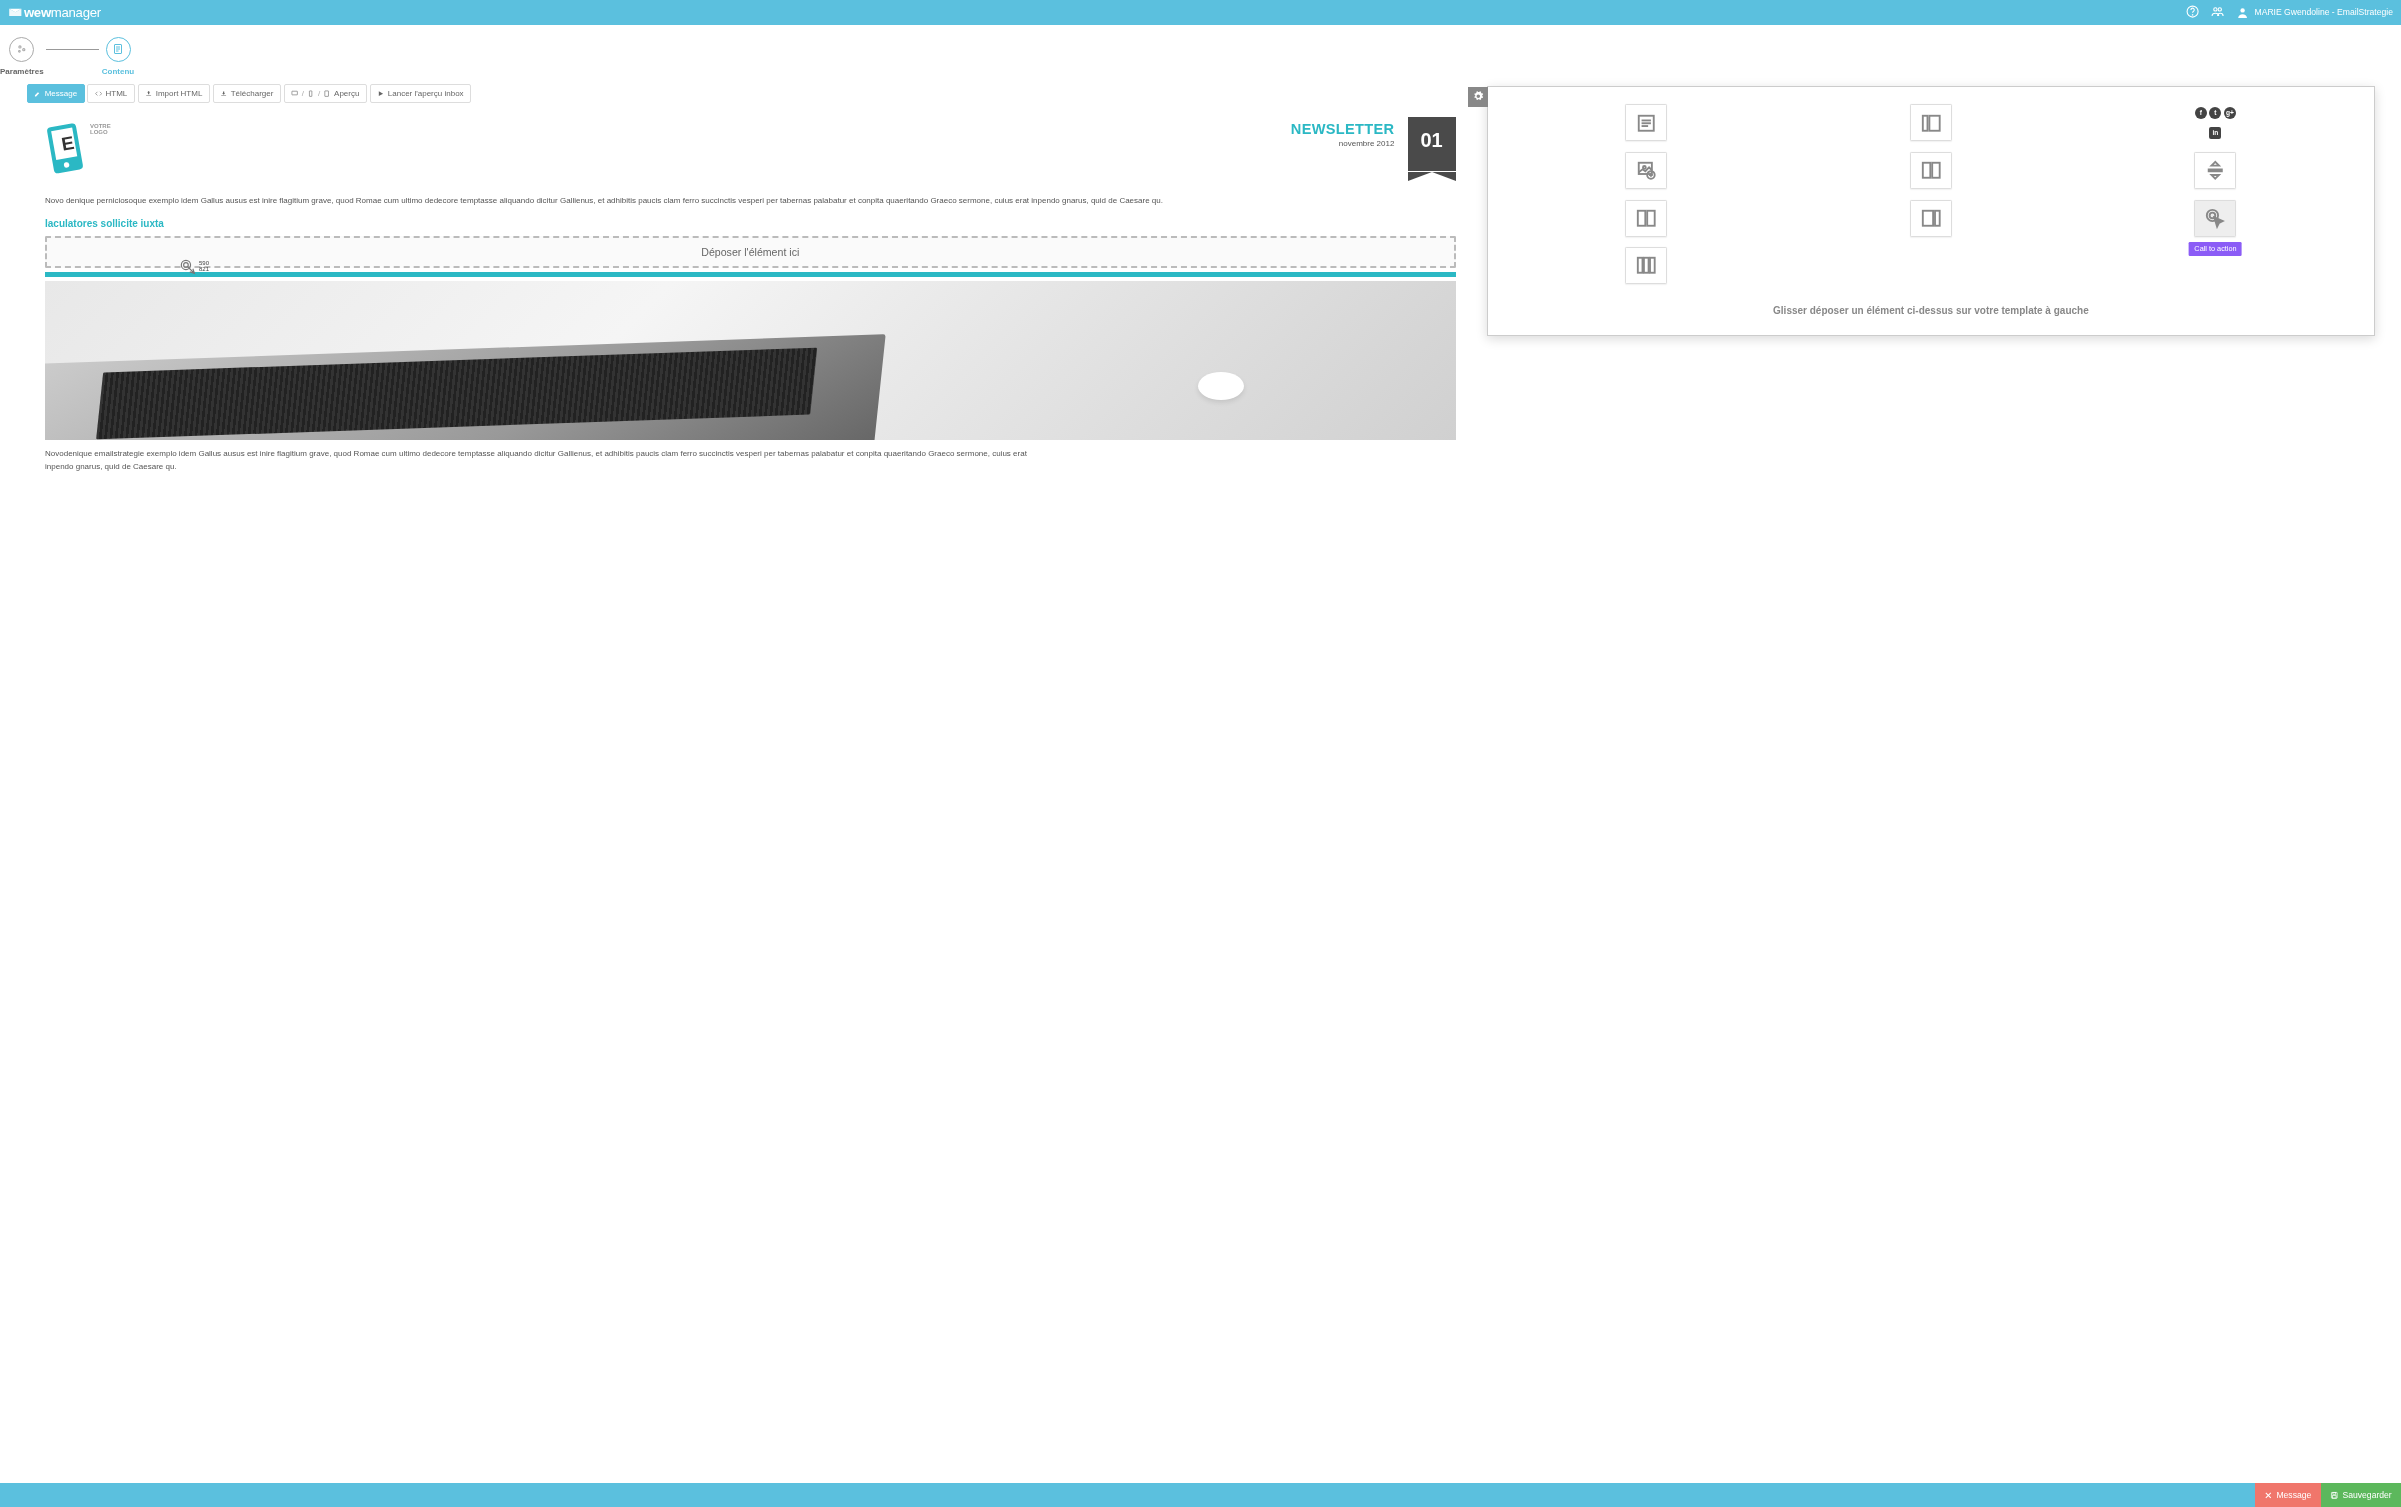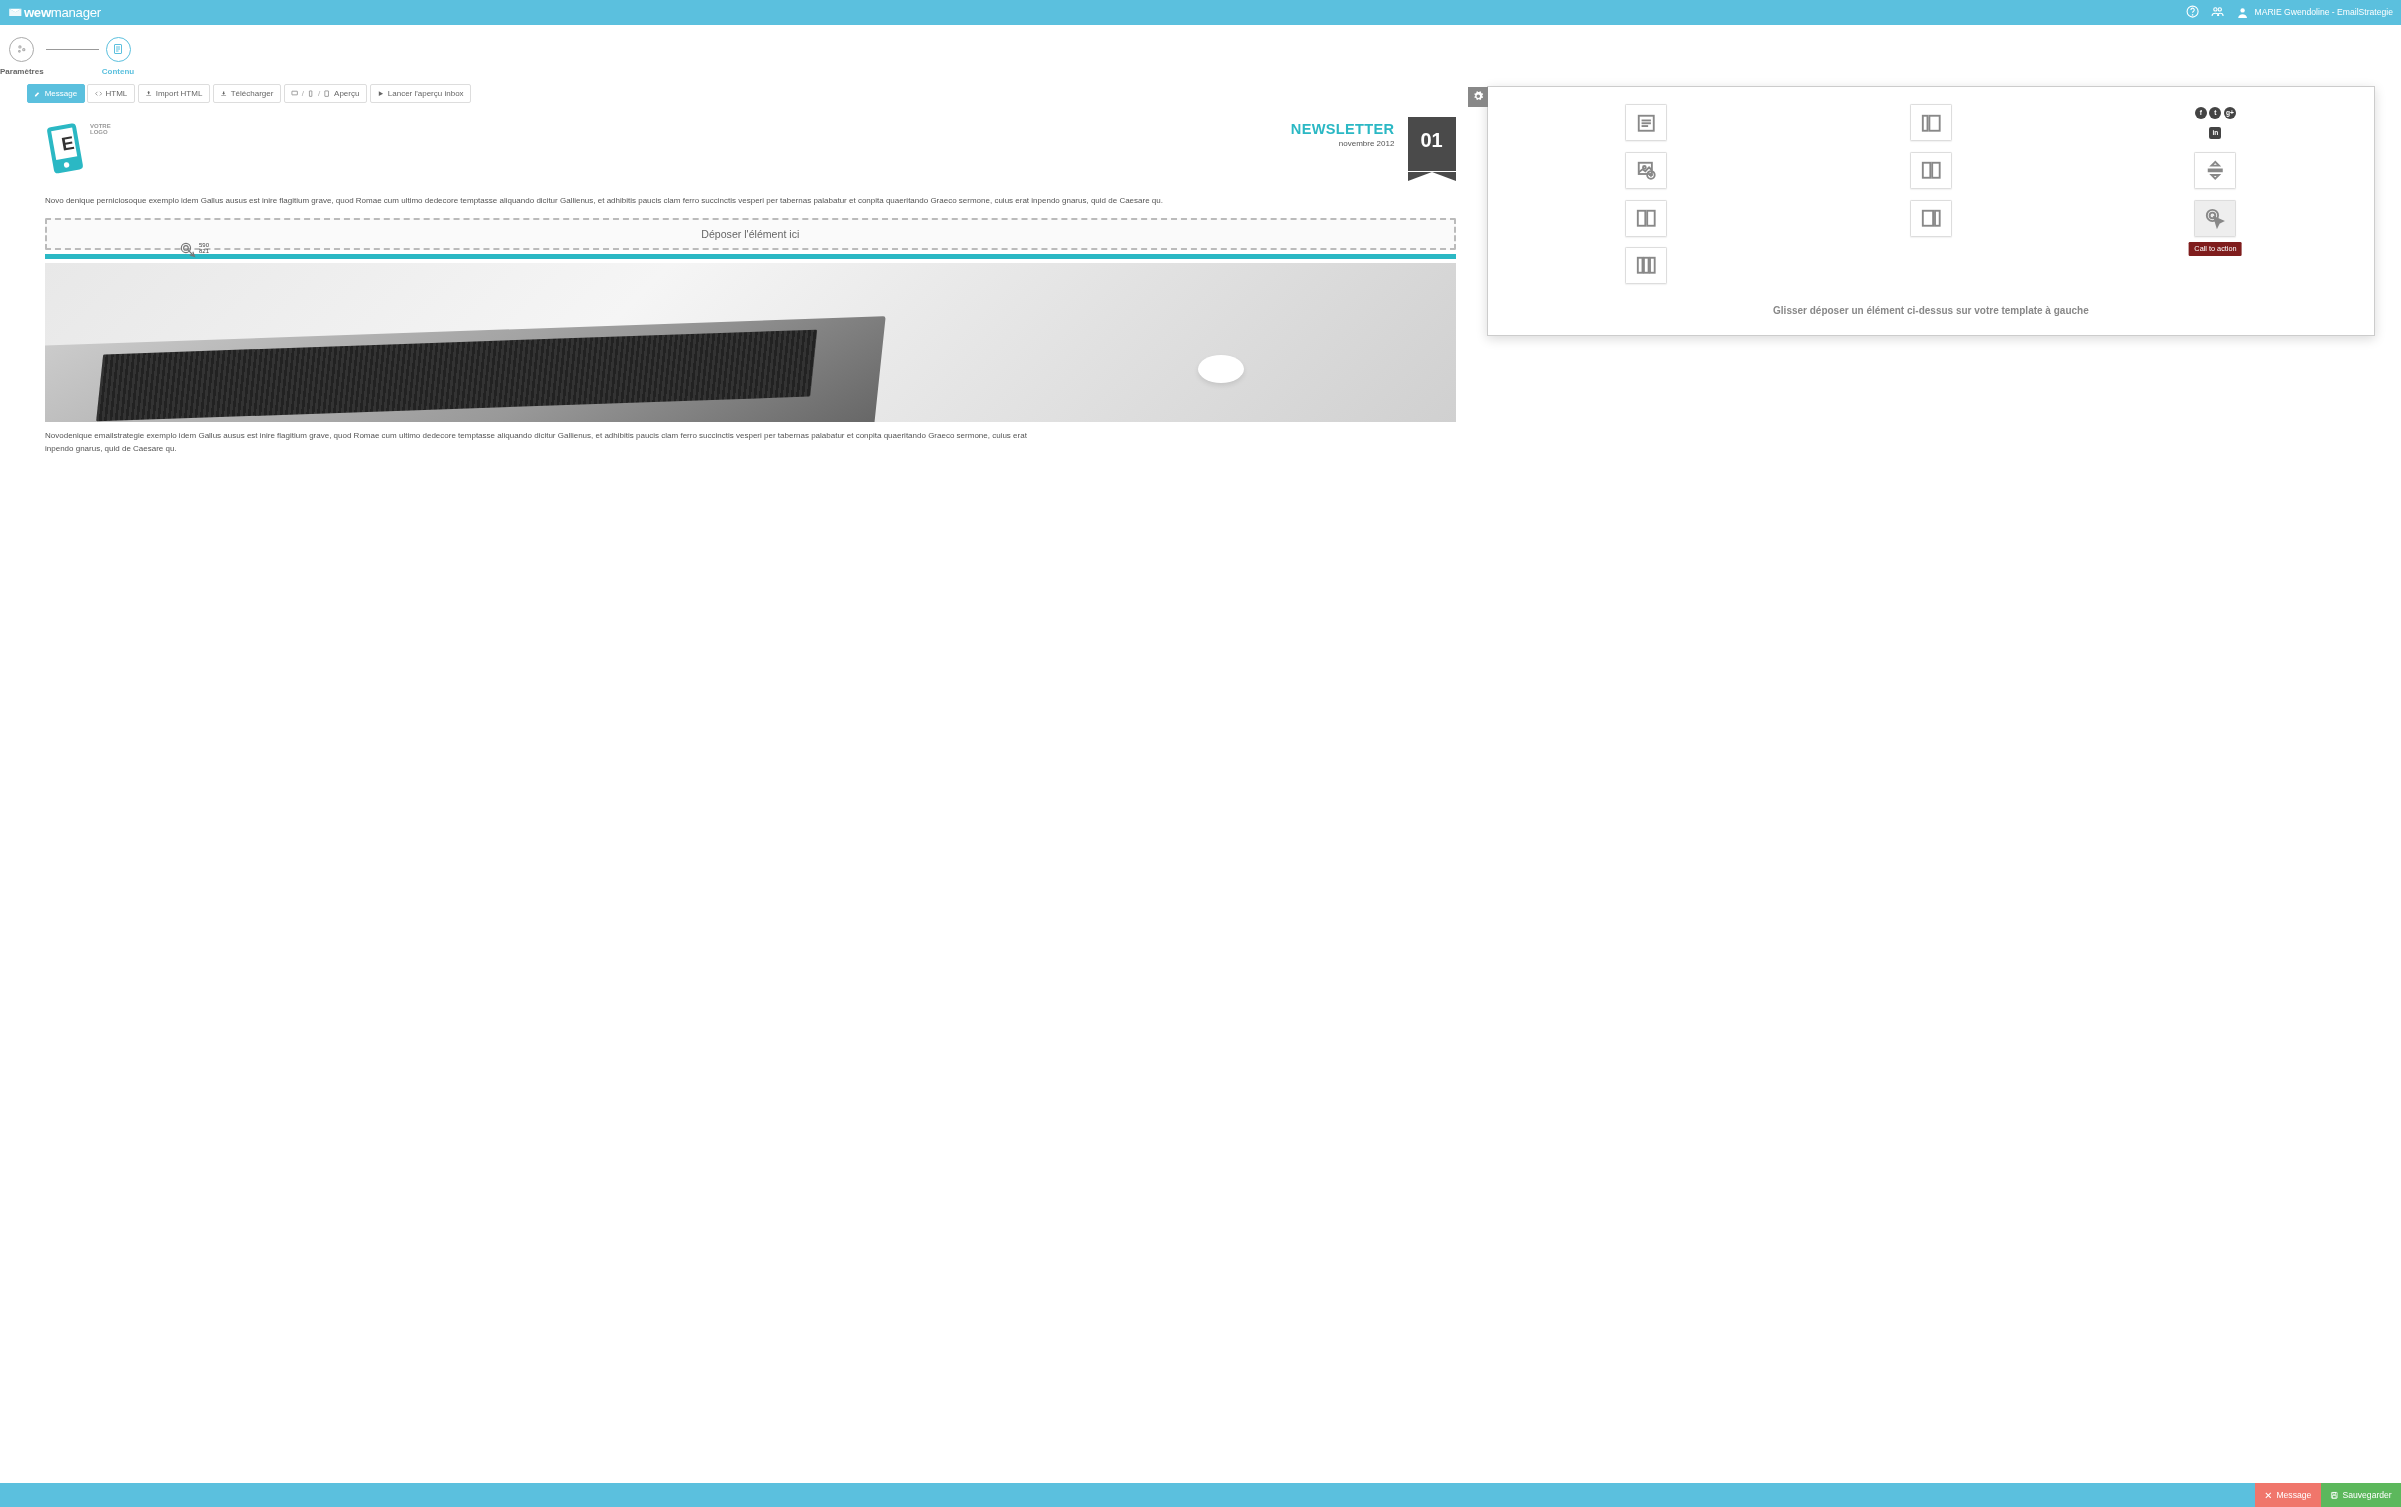--- a/index.html
+++ b/index.html
@@ -71,21 +71,21 @@
 
 .widget-panel { background: #fff; border: 0.7px solid #ccc; box-shadow: 0 2.6px 10.6px rgba(0,0,0,0.15); position: relative; margin-top: 2.6px; }
 .widget-tab { position: absolute; top: -0.7px; left: -20px; width: 20px; height: 20px; background: #888; color: #fff; display: flex; align-items: center; justify-content: center; cursor: pointer; }
 .widget-grid { display: grid; grid-template-columns: repeat(3, 1fr); gap: 10.6px 18.5px; padding: 17px 25px 12px 25px; justify-items: center; }
 .widget-item { width: 42px; height: 37px; border: 0.7px solid #ddd; background: #fff; border-radius: 1.3px; display: flex; align-items: center; justify-content: center; cursor: grab; box-shadow: 0 0.7px 1.3px rgba(0,0,0,0.06); position: relative; }
 .widget-item svg { width: 22.5px; height: 22.5px; color: #888; }
 .widget-item.selected { background: #eee; }
 .widget-social { width: 42px; height: 37px; display: flex; flex-wrap: wrap; gap: 2.6px; align-items: center; justify-content: center; }
 .social-ico { width: 12px; height: 12px; border-radius: 50%; background: #444; color: #fff; display: flex; align-items: center; justify-content: center; font-size: 6.6px; font-weight: bold; }
 .social-ico.sq { border-radius: 2px; }
-.tooltip { position: absolute; top: 41px; left: 50%; transform: translateX(-50%); background: #7f1d1d; color: #fff; font-size: 7.3px; padding: 2.6px 5.3px; border-radius: 1.3px; white-space: nowrap; }
+.tooltip { position: absolute; top: 41px; left: 50%; transform: translateX(-50%); background: #8b5cf6; color: #fff; font-size: 7.3px; padding: 2.6px 5.3px; border-radius: 1.3px; white-space: nowrap; }
 .widget-hint { text-align: center; color: #888; font-size: 10px; font-weight: 600; padding: 8px 33px 17px 33px; line-height: 1.4; }
 
 
 .footer { position: fixed; bottom: 0; left: 0; right: 0; height: 24px; background: #5bc0de; display: flex; justify-content: flex-end; }
 .footer-btn { padding: 0 9.3px; display: flex; align-items: center; gap: 4px; color: #fff; font-size: 8.6px; cursor: pointer; }
 .footer-btn.quit { background: #f0766b; }
 .footer-btn.save { background: #5cb85c; }
 .footer-btn svg { width: 8.6px; height: 8.6px; }
 </style>
 </head>
@@ -218,20 +218,21 @@
         <div class="nl-titleblock">
           <div class="nl-newsletter">NEWSLETTER</div>
           <div class="nl-date">novembre 2012</div>
         </div>
         <div class="nl-ribbon">
           <span>01</span>
         </div>
       </div>
 
       <p class="nl-para">Novo denique perniciosoque exemplo idem Gallus ausus est inire flagitium grave, quod Romae cum ultimo dedecore temptasse aliquando dicitur Gallienus, et adhibitis paucis clam ferro succinctis vesperi per tabernas palabatur et conpita quaeritando Graeco sermone, cuius erat inpendo gnarus, quid de Caesare qu.</p>
+      <div class="nl-subhead">Iaculatores sollicite iuxta</div>
 
       <div class="dropzone">
         <span>Déposer l'élément ici</span>
         <div class="drop-cursor">
           <svg width="18.5" height="18.5" viewBox="0 0 24 24" fill="none" stroke="#777" stroke-width="1.5">
               <circle cx="9" cy="9" r="6"></circle>
               <circle cx="9" cy="9" r="3"></circle>
               <path d="M12 12l8 8M18 14l2 6-6-2"></path>
             </svg>
           <span style="font-size:6px; position:absolute; left:20px; top:1.3px; white-space:pre; color:#444;">590

